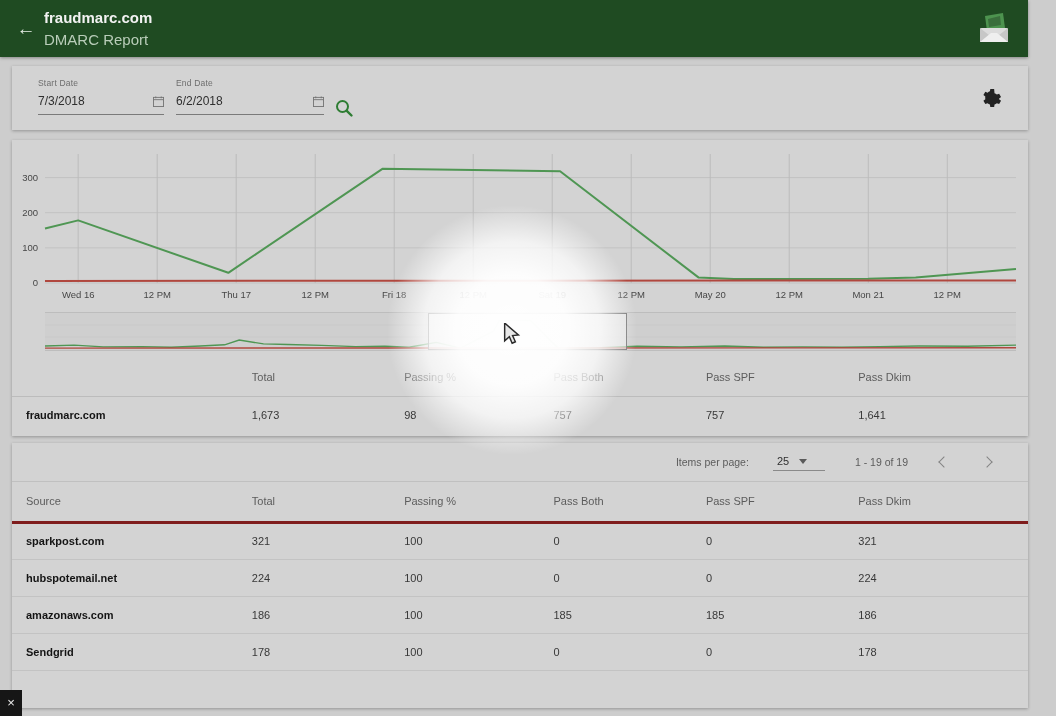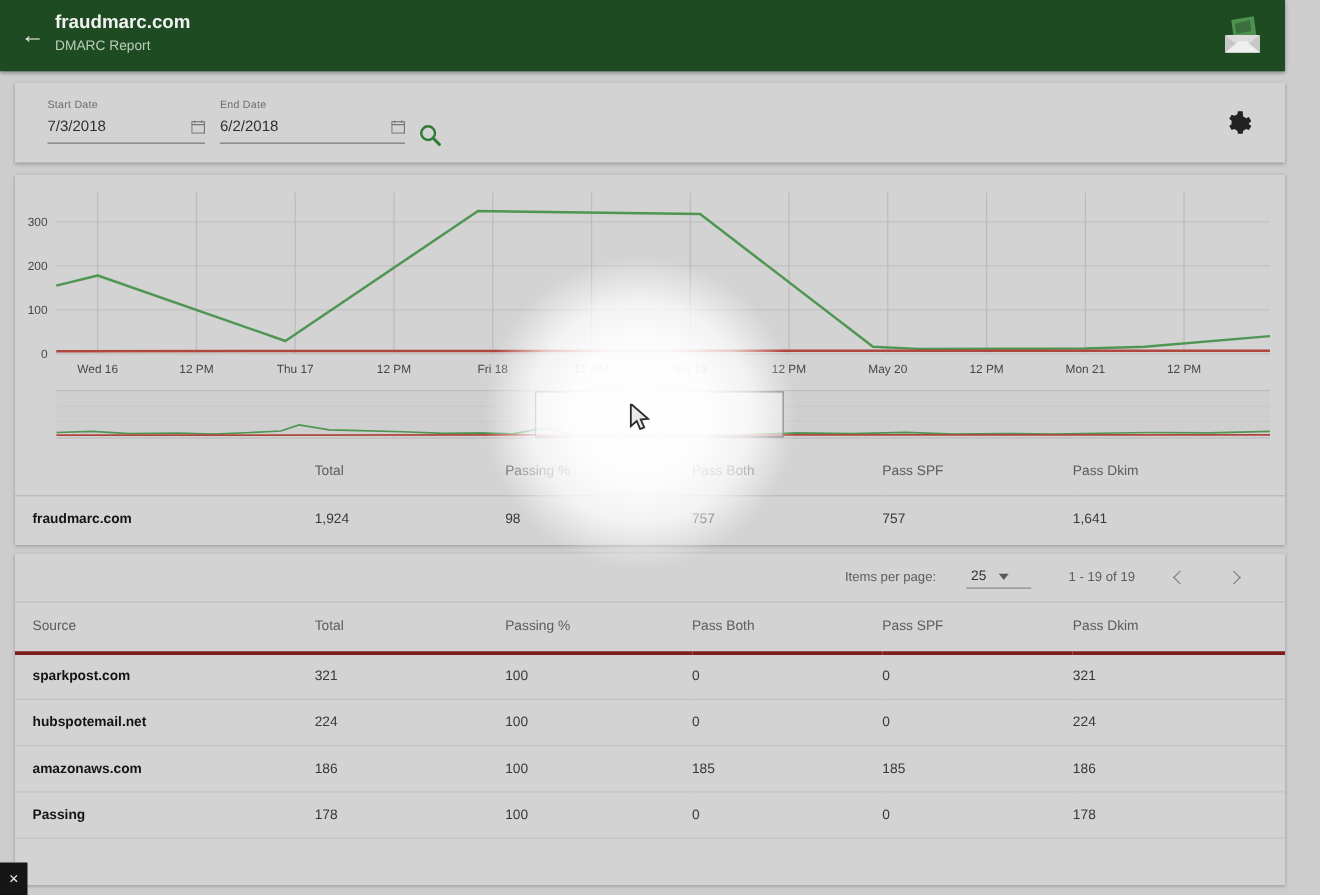--- a/index.html
+++ b/index.html
@@ -6,21 +6,21 @@
   html,body { width:1056px; height:716px; overflow:hidden; }
   body { font-family:"Liberation Sans","DejaVu Sans",sans-serif; background:#cbcbcb; position:relative; }
   #app { position:absolute; inset:0; background:#cdcdcd; }
 
   
   .appbar { position:absolute; left:0; top:0; width:1028px; height:57px; background:#1f4b22;
             box-shadow:0 1px 3px rgba(0,0,0,.35); }
   .back-btn { position:absolute; left:14px; top:17px; width:24px; height:24px; color:#e8efe8;
               font-size:19px; line-height:24px; text-align:center; cursor:pointer; }
   .appbar-title { position:absolute; left:44px; top:9px; font-size:15px; font-weight:bold; color:#f2f2f2; }
-  .appbar-subtitle { position:absolute; left:44px; top:31px; font-size:11px; color:#b9cdb9; }
+  .appbar-subtitle { position:absolute; left:44px; top:31px; font-size:15px; color:#b9cdb9; }
   .logo { position:absolute; right:14px; top:8px; width:40px; height:38px; }
 
   
   .card { position:absolute; left:12px; width:1016px; background:#d3d3d3;
           box-shadow:0 1px 3px rgba(0,0,0,.28); }
 
   
   #toolbar { top:66px; height:64px; }
   .datefield { position:absolute; top:12px; }
   .datefield .flabel { font-size:8.5px; color:#6d6d6d; letter-spacing:.2px; }
@@ -201,21 +201,21 @@
               <th>Total</th>
               <th>Passing %</th>
               <th>Pass Both</th>
               <th>Pass SPF</th>
               <th>Pass Dkim</th>
             </tr>
           </thead>
           <tbody>
             <tr>
               <td class="rowlabel" style="padding-left: 14px;">fraudmarc.com</td>
-              <td>1,924</td>
+              <td>1,673</td>
               <td>98</td>
               <td>757</td>
               <td>757</td>
               <td>1,641</td>
             </tr>
           </tbody>
         </table>
     </div>
   </div>
 
@@ -274,21 +274,21 @@
             </tr>
             <tr>
               <td class="rowlabel" style="padding-left: 14px;">amazonaws.com</td>
               <td>186</td>
               <td>100</td>
               <td>185</td>
               <td>185</td>
               <td>186</td>
             </tr>
             <tr>
-              <td class="rowlabel" style="padding-left: 14px;">Passing</td>
+              <td class="rowlabel" style="padding-left: 14px;">Sendgrid</td>
               <td>178</td>
               <td>100</td>
               <td>0</td>
               <td>0</td>
               <td>178</td>
             </tr>
           </tbody>
         </table>
     </div>
   </div>

